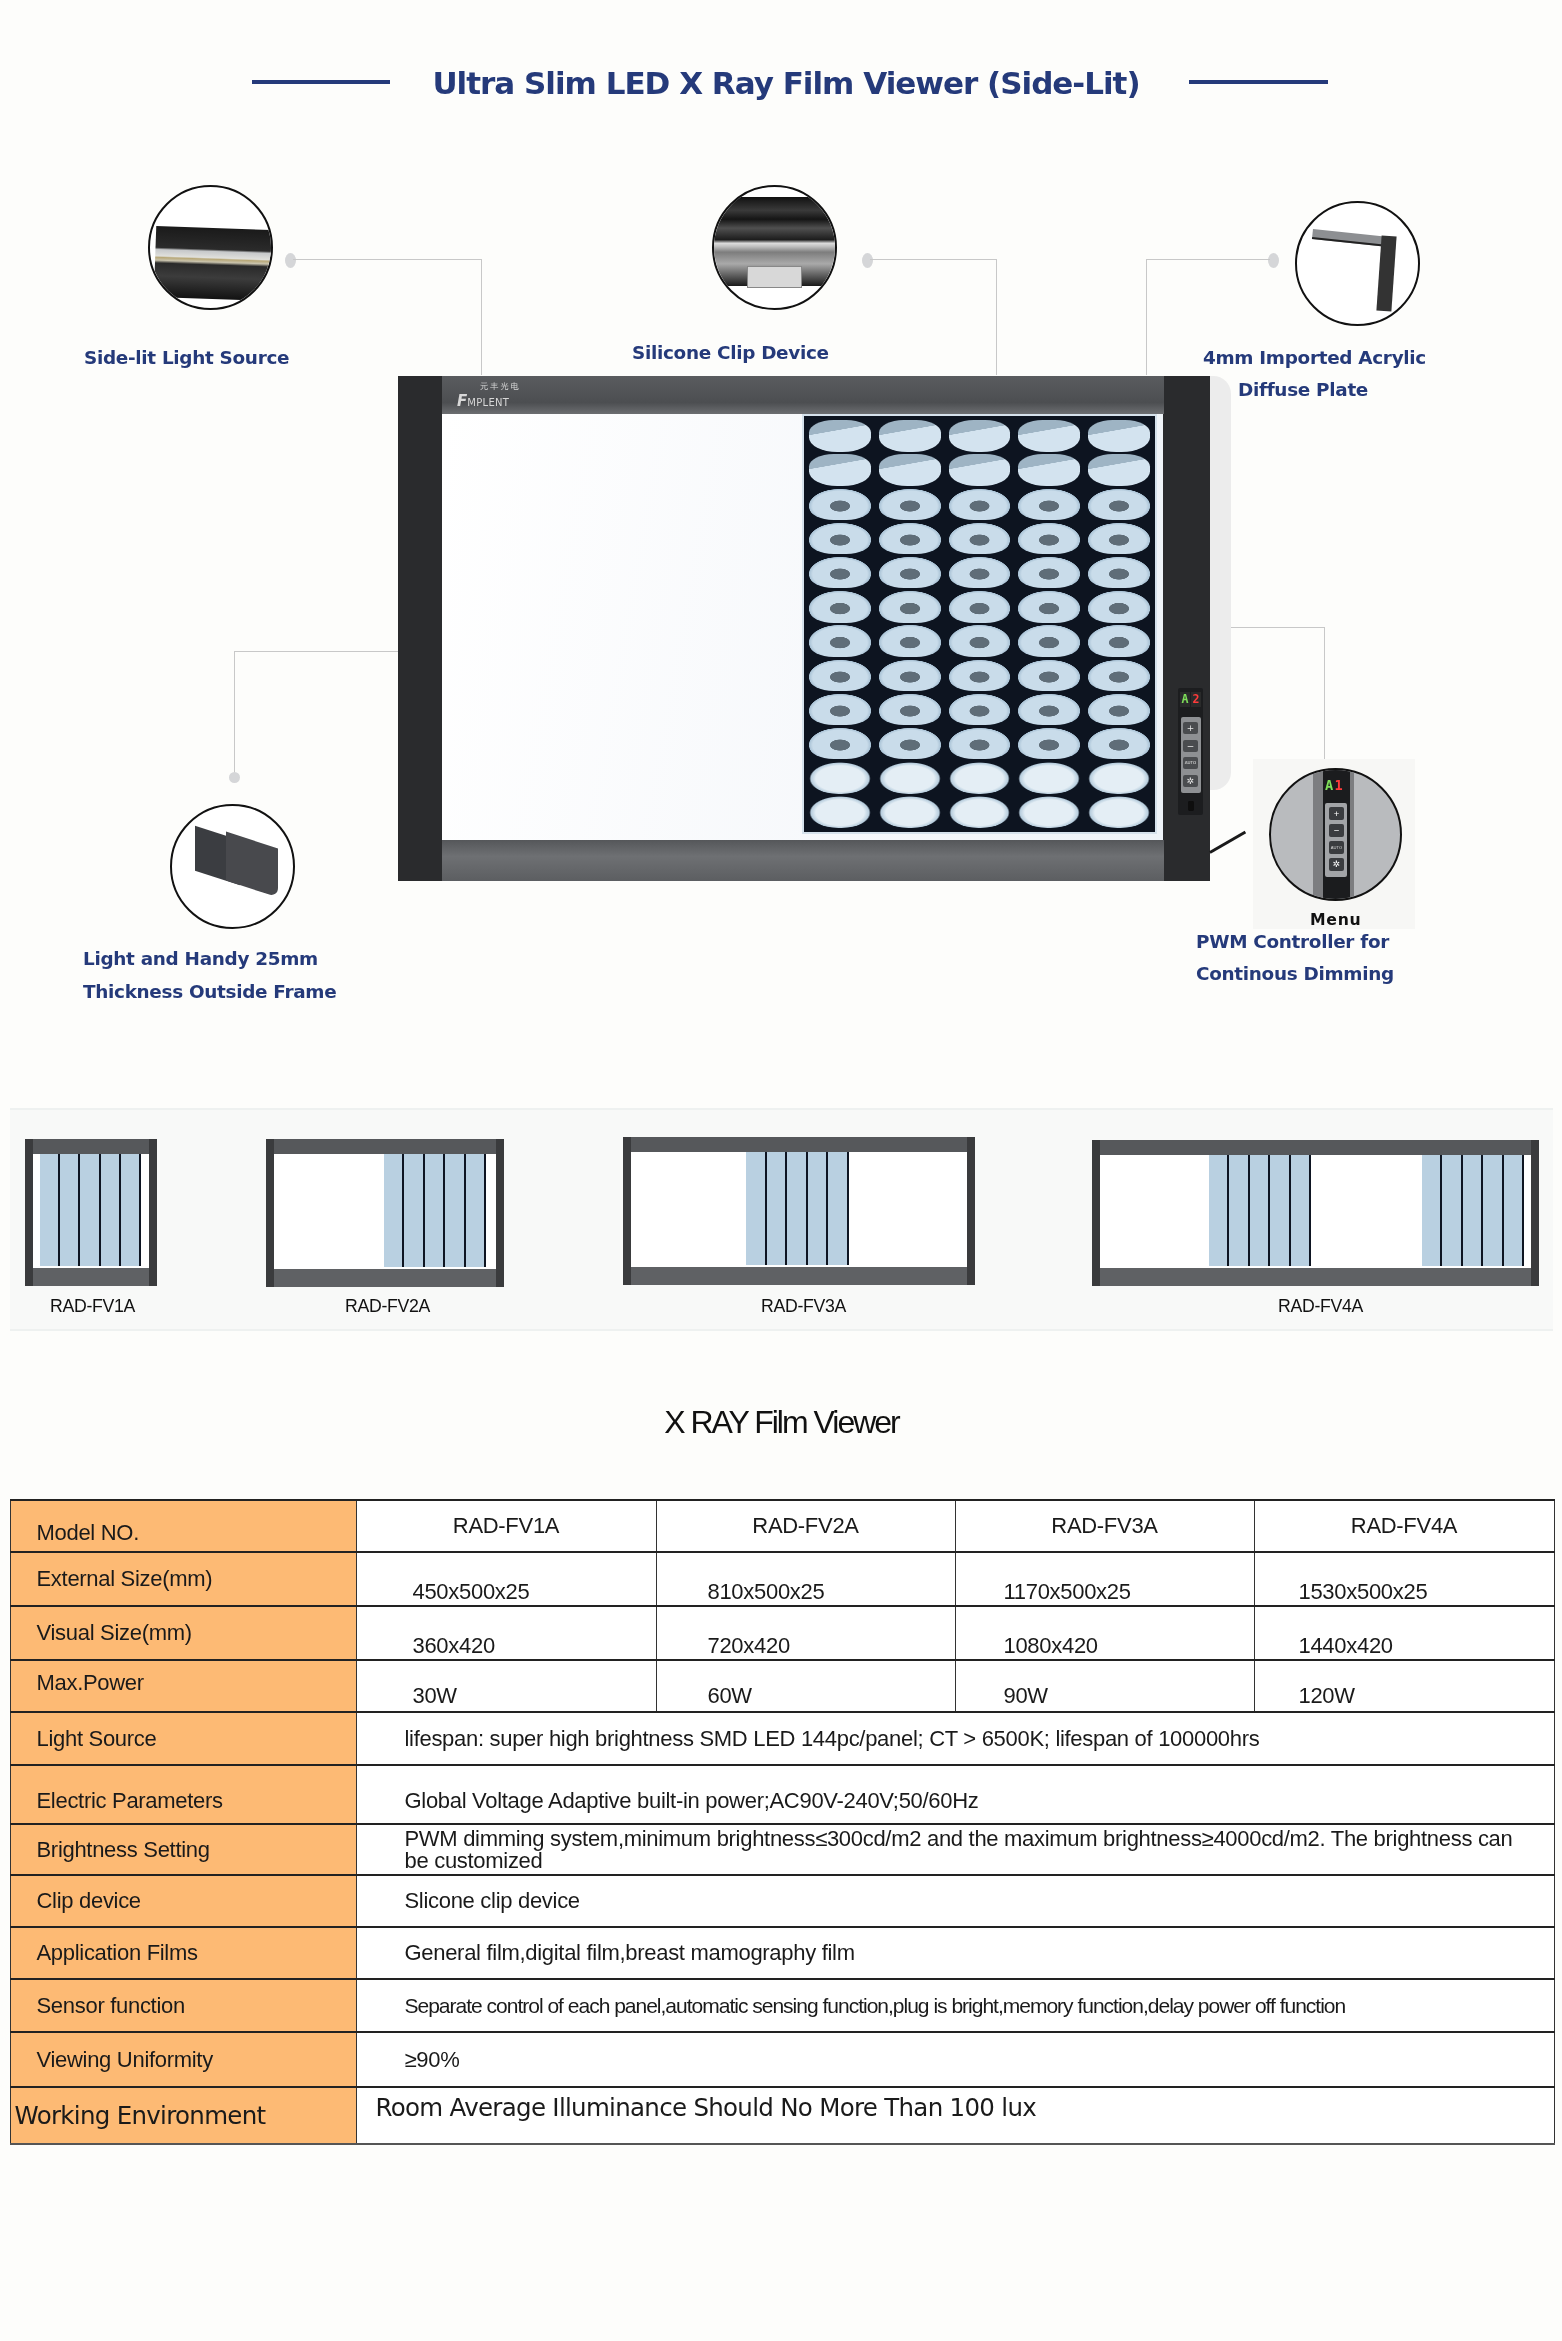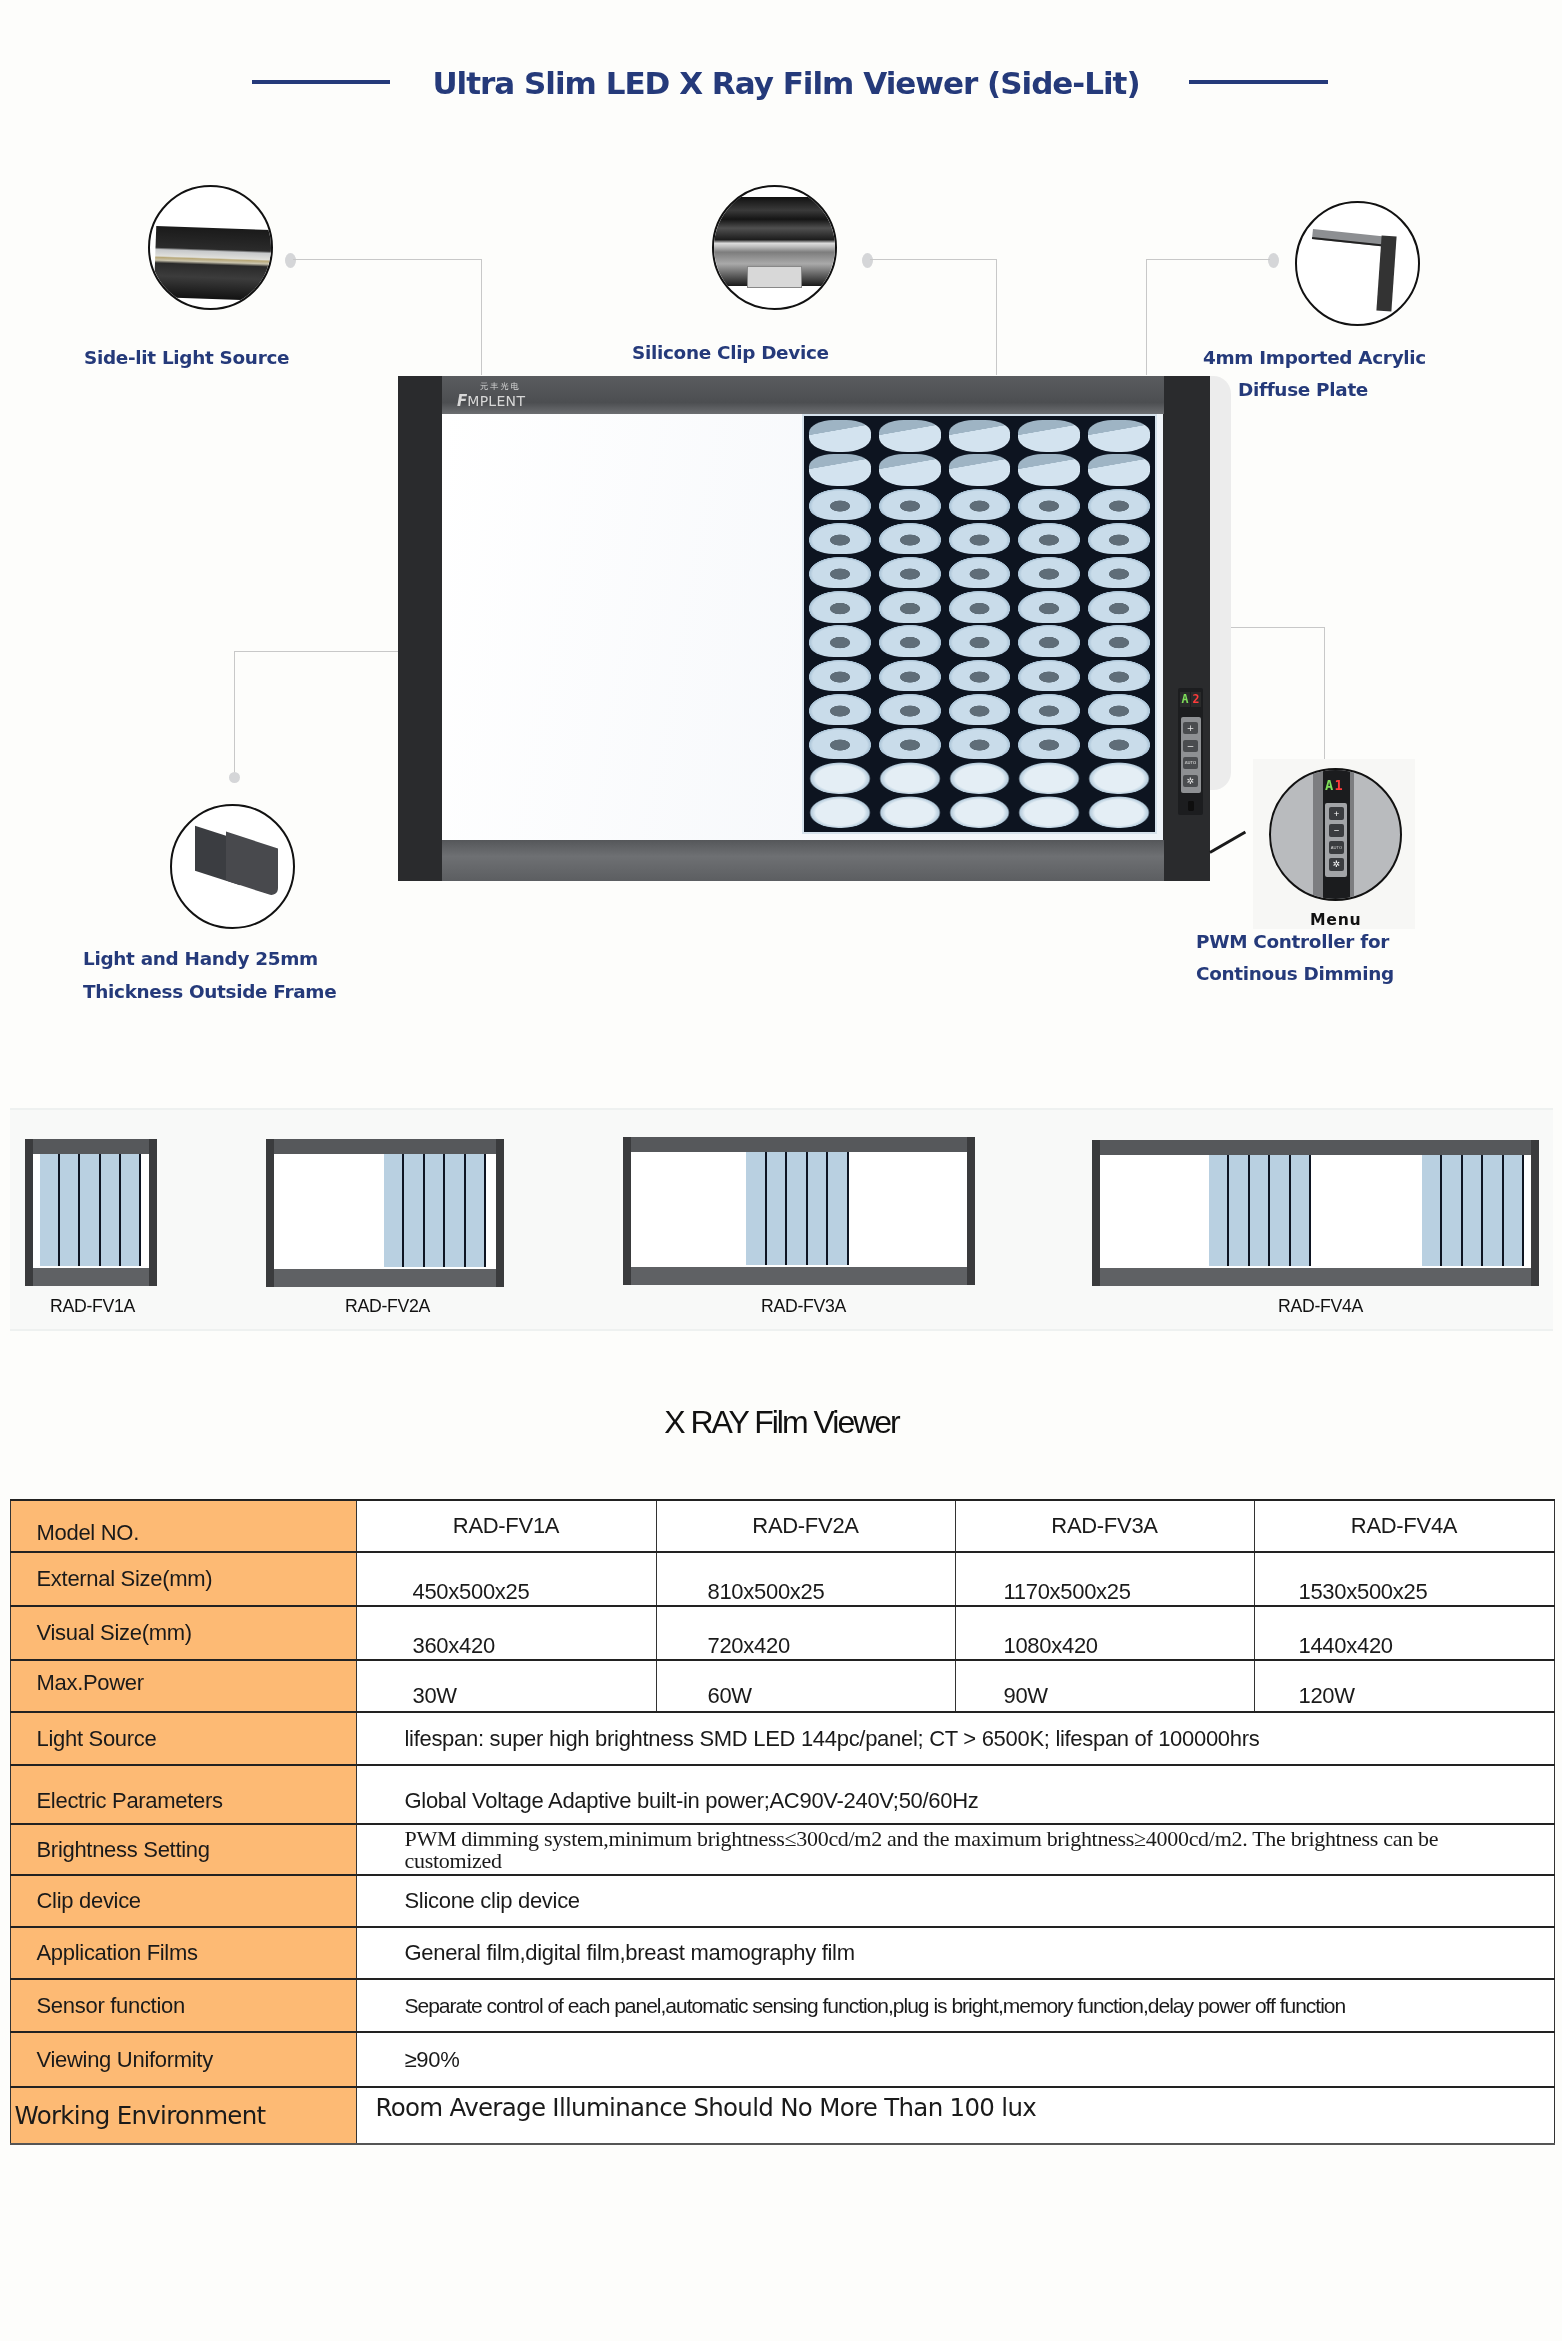--- a/index.html
+++ b/index.html
@@ -23,21 +23,21 @@
     background: #ececec; border-radius: 0 17.7px 17.7px 0; }
   .frame-top { position: absolute; left: 44px; top: 0; width: 722px; height: 38px;
     background: linear-gradient(#5a5c5f, #4c4e51 70%, #6c6e71); }
   .frame-bottom { position: absolute; left: 44px; bottom: 0; width: 722px; height: 41px;
     background: linear-gradient(#55575a, #6e7073 40%, #5c5e61); }
   .light-area { position: absolute; left: 44px; top: 38px; width: 721px; height: 426px;
     background: linear-gradient(100deg, #ffffff 0%, #f6f8fb 60%, #eef3f8 100%); }
   .logo { position: absolute; left: 15px; top: 5.4px; color: #d8d8d8; }
   .logo .cn { font-size: 8.2px; letter-spacing: 2px; padding-left: 23px; display: block; font-family: "DejaVu Sans", sans-serif; }
   .logo .mark { font-size: 15px; font-weight: bold; font-style: italic; font-family: "DejaVu Sans", sans-serif; }
-  .logo .brand { font-size: 14px; font-family: "DejaVu Sans", sans-serif; letter-spacing: 0.3px; }
+  .logo .brand { font-size: 10px; font-family: "DejaVu Sans", sans-serif; letter-spacing: 0.3px; }
   .film { position: absolute; background: #0d1420; border: 2px solid #d6e2ec; box-sizing: border-box;
     display: grid; padding: 4.1px 5.4px; gap: 2.7px 8.2px; }
   .slice { background: radial-gradient(ellipse at 50% 55%, #5f6d78 0 22%, #c9dcea 24% 62%, #aac3d6 70%, transparent 72%);
     border-radius: 46% 46% 40% 40%; }
   .slice.top { background: linear-gradient(170deg, #9eb4c4 0 35%, #d3e3ef 36% 100%); border-radius: 40% 40% 46% 46%; }
   .slice.low { background: radial-gradient(ellipse at 50% 52%, #e4eef5 0 55%, #b7cddd 66%, transparent 70%); border-radius: 48%; }
   .ctrl { position: absolute; left: 780px; top: 312px; width: 25px; height: 127px; background: #1c1d1f; border-radius: 2px; }
   .ctrl .digits { position: absolute; left: 2px; top: 4.1px; width: 21px; height: 15px; display: flex; gap: 1.4px; }
   .ctrl .digits span { flex: 1; background: #2a2b2b; font-family: "DejaVu Sans Mono", monospace; font-size: 11.6px; font-weight: bold; text-align: center; line-height: 15px; }
   .ctrl .plate { position: absolute; left: 2.7px; top: 29px; width: 20px; height: 76px; background: #8e9093; border-radius: 2px; }
@@ -299,21 +299,21 @@
   <tr style="height:53px;">
     <td class="lbl">Light Source</td>
     <td class="val wide" colspan="4">lifespan: super high brightness SMD LED 144pc/panel; CT &gt; 6500K; lifespan of 100000hrs</td>
   </tr>
   <tr style="height:59px;">
     <td class="lbl" style="padding-top:13.6px;">Electric Parameters</td>
     <td class="val wide" colspan="4" style="padding-top:13.6px;">Global Voltage Adaptive built-in power;AC90V-240V;50/60Hz</td>
   </tr>
   <tr style="height:51px;">
     <td class="lbl">Brightness Setting</td>
-    <td class="val wide" colspan="4" style="line-height:22px;padding-right:27px;font-family:Liberation Serif, serif;">PWM dimming system,minimum brightness≤300cd/m2 and the maximum brightness≥4000cd/m2. The brightness can be customized</td>
+    <td class="val wide" colspan="4" style="line-height:22px;padding-right:27px;">PWM dimming system,minimum brightness≤300cd/m2 and the maximum brightness≥4000cd/m2. The brightness can be customized</td>
   </tr>
   <tr style="height:52px;">
     <td class="lbl">Clip device</td>
     <td class="val wide" colspan="4">Slicone clip device</td>
   </tr>
   <tr style="height:52px;">
     <td class="lbl">Application Films</td>
     <td class="val wide" colspan="4">General film,digital film,breast mamography film</td>
   </tr>
   <tr style="height:53px;">

